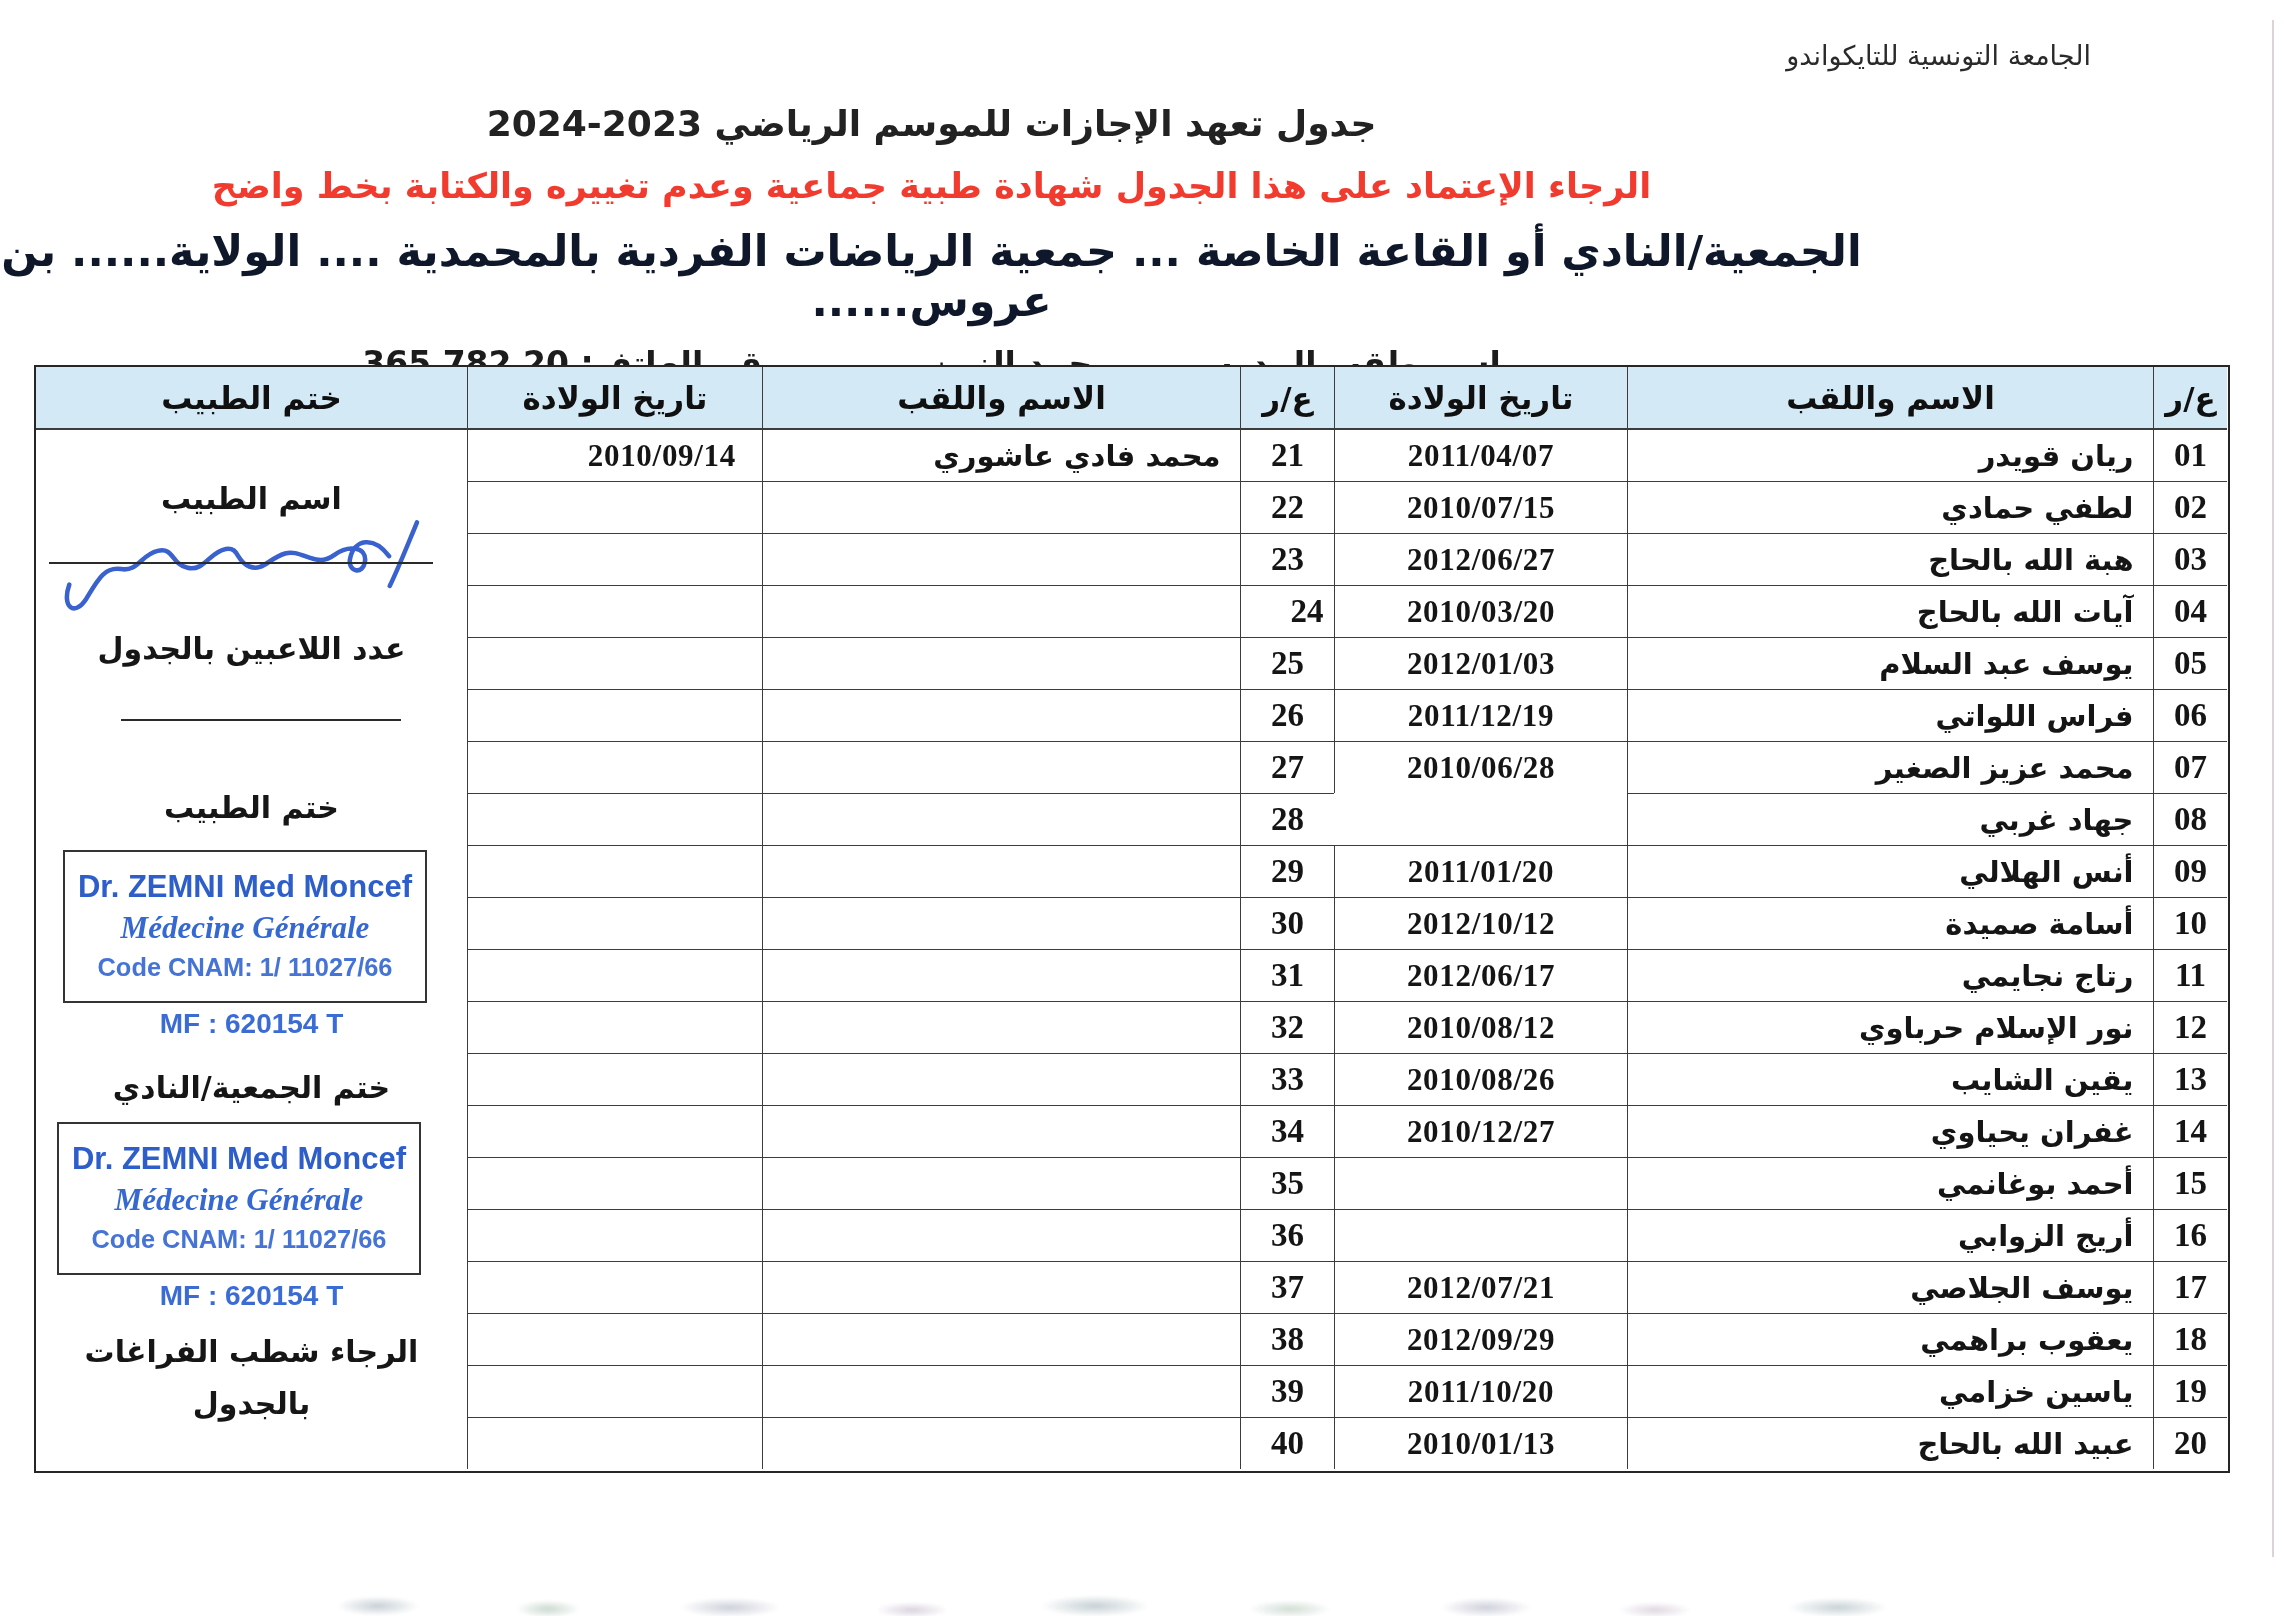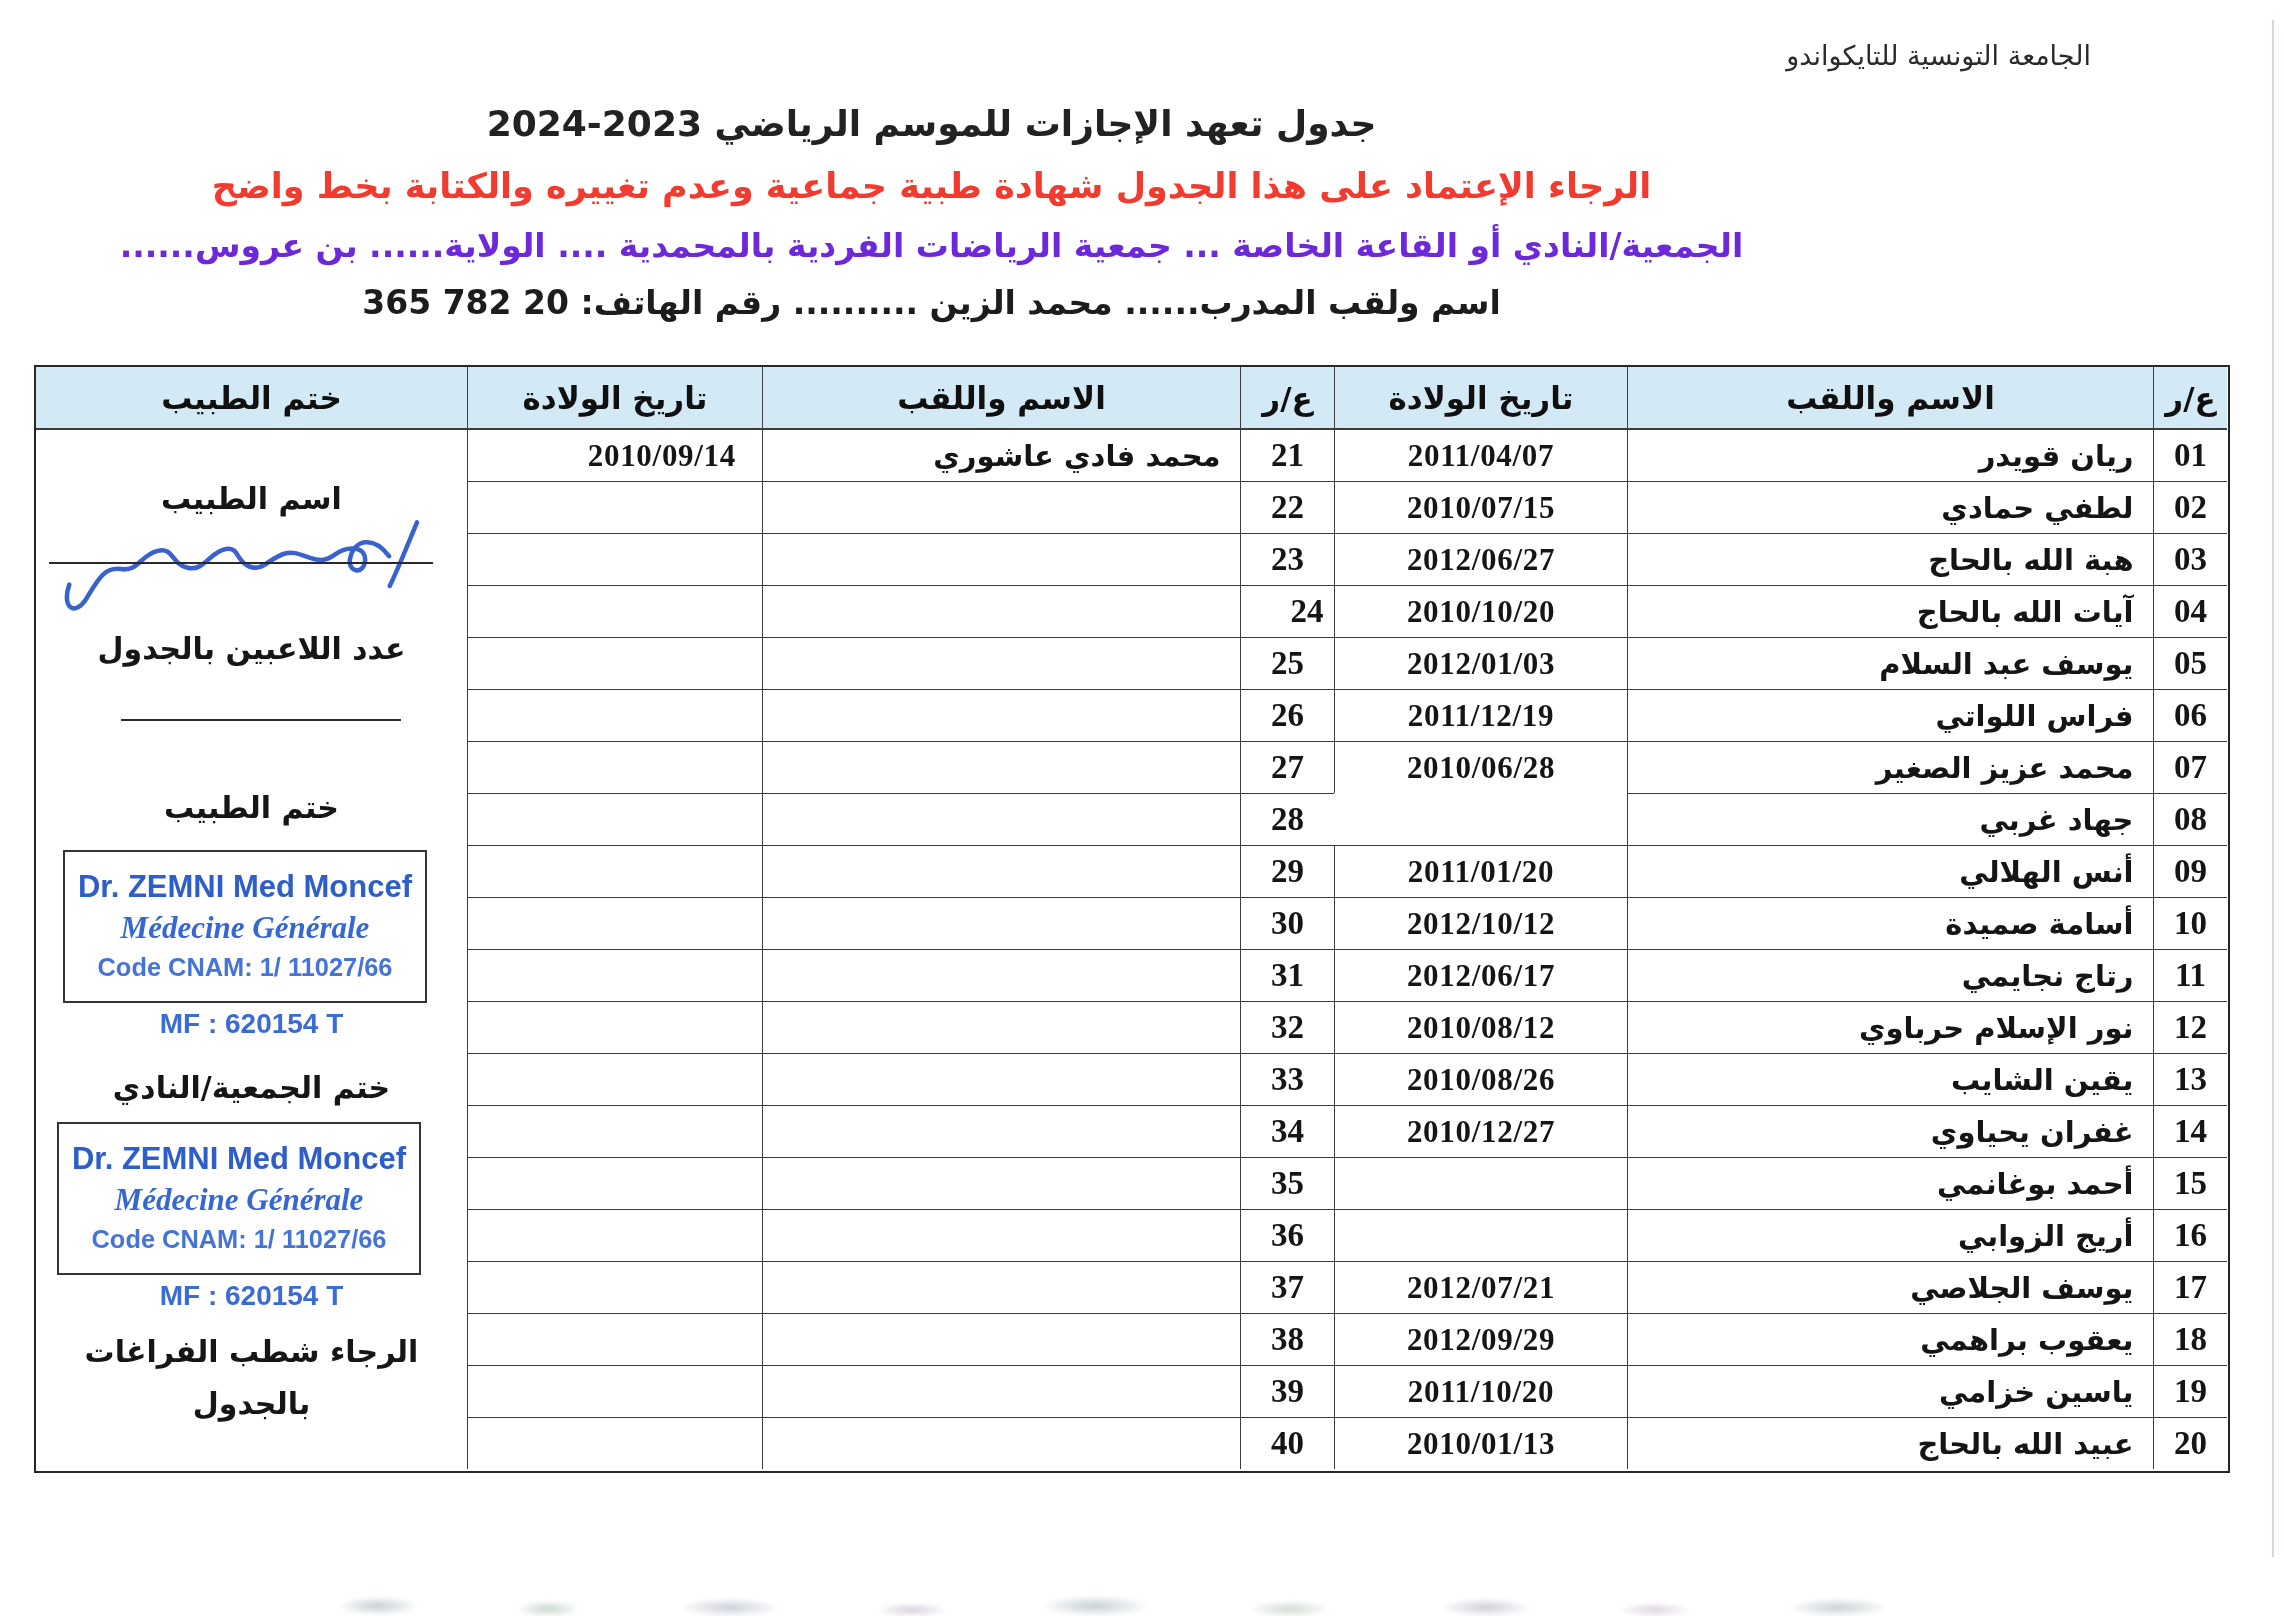--- a/index.html
+++ b/index.html
@@ -4,21 +4,21 @@
 <style>
   html,body{margin:0;padding:0;background:#ffffff;}
   body{width:2284px;height:1616px;position:relative;overflow:hidden;
        font-family:"DejaVu Sans",sans-serif;color:#151515;}
   .abs{position:absolute;}
 
   
   #headings{left:0;top:0;width:1863px;text-align:center;direction:rtl;}
   .doc-title{margin-top:103px;font-size:36px;font-weight:bold;color:#222;}
   .doc-notice{margin-top:22px;font-size:35px;font-weight:bold;color:#f23b2f;}
-  .doc-club{margin-top:19.5px;font-size:33px;font-weight:bold;color:#6d28d9;}
+  .doc-club{margin-top:19.5px;font-size:43px;font-weight:bold;color:#0f172a;}
   .doc-coach{margin-top:18px;font-size:33px;font-weight:bold;color:#1c1c1c;}
   #org-name{top:40px;right:193px;font-size:27px;color:#2a2a2a;direction:rtl;}
 
   
   #grid{left:34px;top:365px;width:2192px;height:1104px;
         display:grid;
         grid-template-columns:431px 295px 478px 94px 293px 526px 74px;
         grid-template-rows:62px repeat(20,52px);
         border:2.6px solid #262626;background:#fff;box-sizing:content-box;}
   .cell{border-left:1.3px solid #3c3c3c;border-top:1.3px solid #3c3c3c;
@@ -141,21 +141,21 @@
     <div class="cell num" style="grid-area: 3 / 7;">02</div>
     <div class="cell dob left-side" style="grid-area: 4 / 2;"></div>
     <div class="cell nm" style="grid-area: 4 / 3;"></div>
     <div class="cell num" style="grid-area: 4 / 4;">23</div>
     <div class="cell dob" style="grid-area: 4 / 5;">2012/06/27</div>
     <div class="cell nm" style="grid-area: 4 / 6;">هبة الله بالحاج</div>
     <div class="cell num" style="grid-area: 4 / 7;">03</div>
     <div class="cell dob left-side" style="grid-area: 5 / 2;"></div>
     <div class="cell nm" style="grid-area: 5 / 3;"></div>
     <div class="cell num" style="grid-area: 5 / 4; padding-left: 39px;">24</div>
-    <div class="cell dob" style="grid-area: 5 / 5;">2010/10/20</div>
+    <div class="cell dob" style="grid-area: 5 / 5;">2010/03/20</div>
     <div class="cell nm" style="grid-area: 5 / 6;">آيات الله بالحاج</div>
     <div class="cell num" style="grid-area: 5 / 7;">04</div>
     <div class="cell dob left-side" style="grid-area: 6 / 2;"></div>
     <div class="cell nm" style="grid-area: 6 / 3;"></div>
     <div class="cell num" style="grid-area: 6 / 4;">25</div>
     <div class="cell dob" style="grid-area: 6 / 5;">2012/01/03</div>
     <div class="cell nm" style="grid-area: 6 / 6;">يوسف عبد السلام</div>
     <div class="cell num" style="grid-area: 6 / 7;">05</div>
     <div class="cell dob left-side" style="grid-area: 7 / 2;"></div>
     <div class="cell nm" style="grid-area: 7 / 3;"></div>

